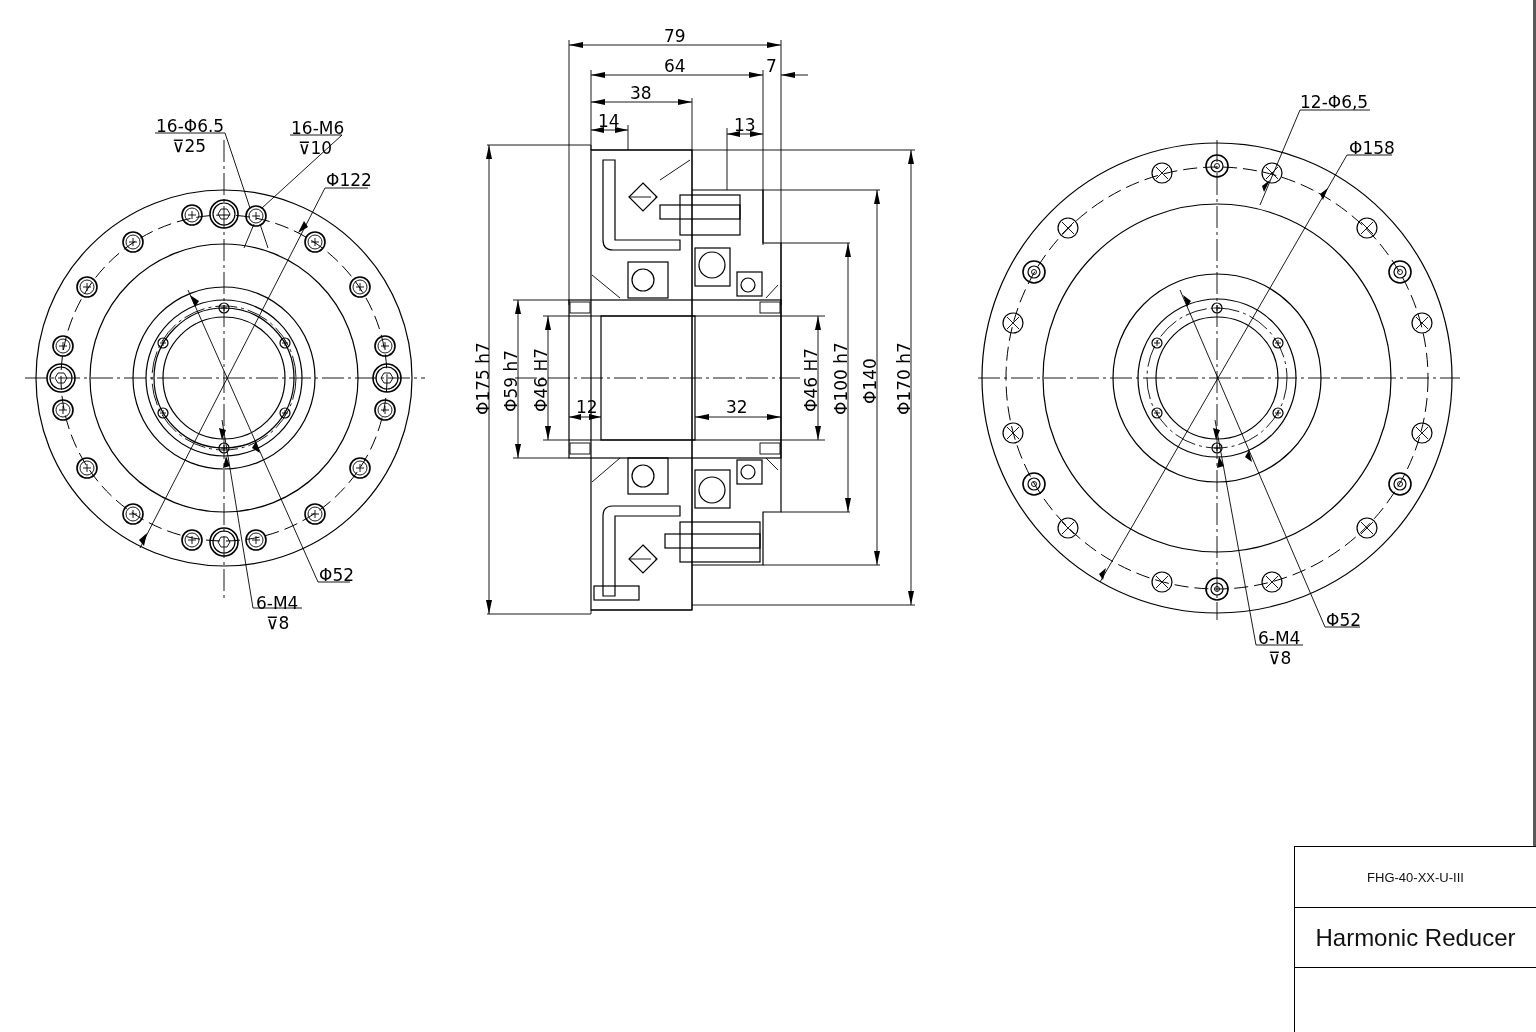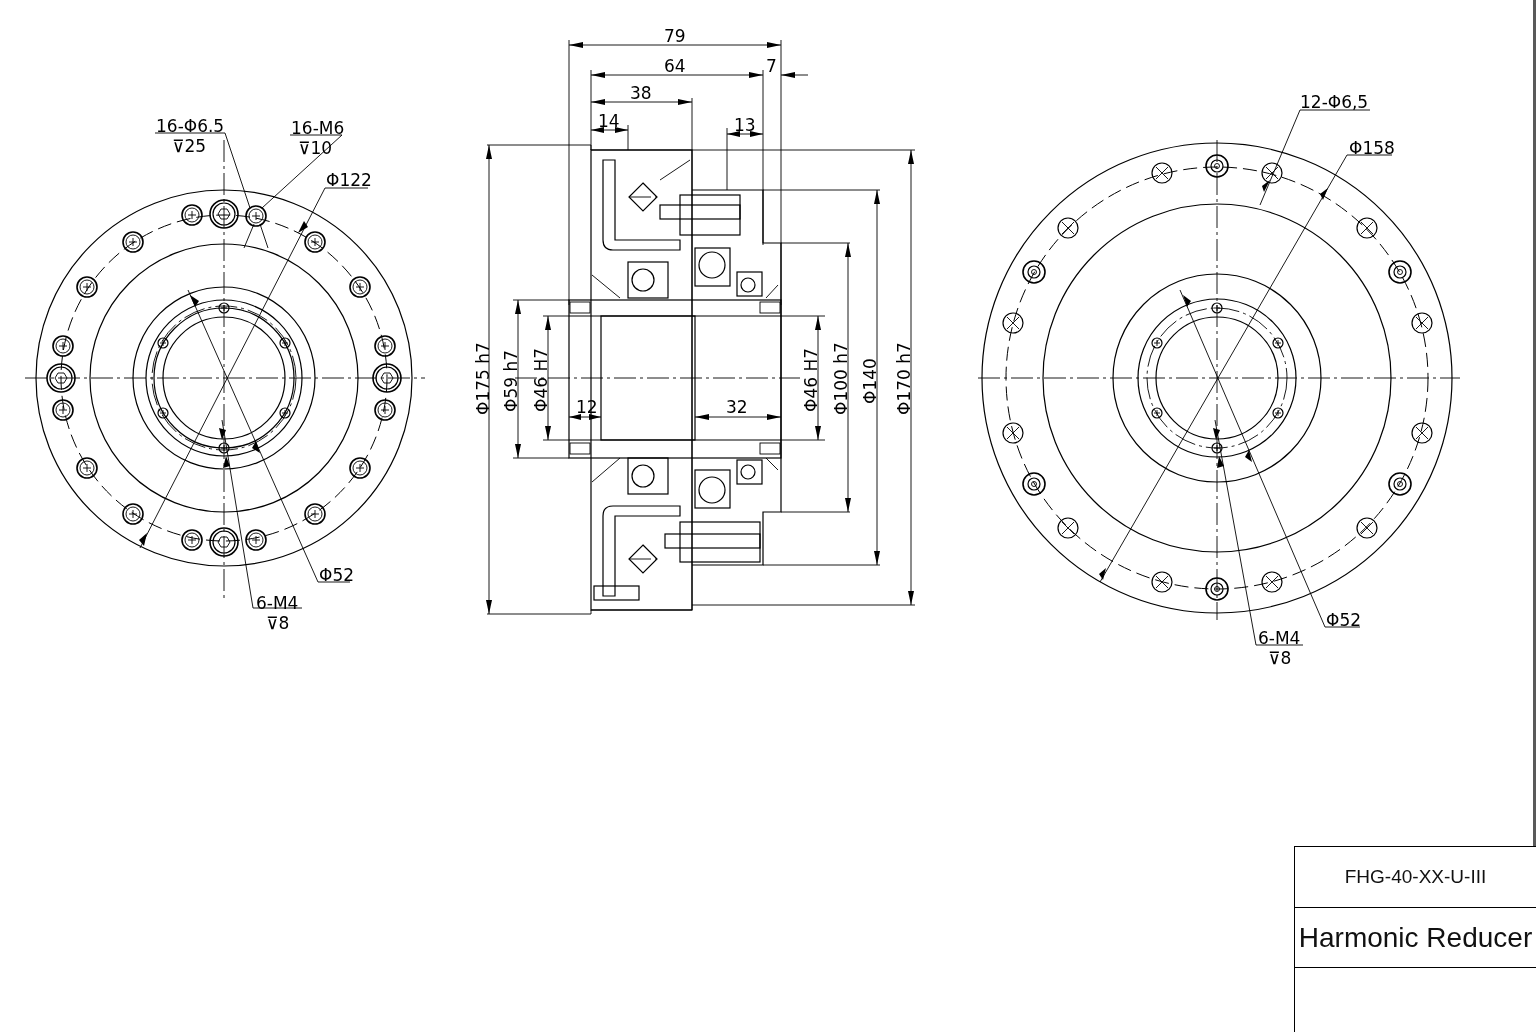--- a/index.html
+++ b/index.html
@@ -1,22 +1,22 @@
 <!DOCTYPE html>
 <html><head>
 <meta charset="utf-8">
 <style>
   html, body { margin: 0; padding: 0; background: #ffffff; }
   body { width: 1536px; height: 1032px; position: relative; overflow: hidden; font-family: "DejaVu Sans", sans-serif; }
   #drawing { position: absolute; left: 0; top: 0; width: 1536px; height: 1032px; }
   .edge-bar { position: absolute; right: 0; top: 0; width: 3px; height: 1032px; background: #5a5a5a; }
   .title-block { position: absolute; left: 1294px; top: 846px; width: 242px; height: 186px; border-left: 1.5px solid #000; border-top: 1.5px solid #000; box-sizing: border-box; background: #fff; }
   .tb-cell { position: absolute; left: 0; width: 100%; display: flex; align-items: center; justify-content: center; box-sizing: border-box; }
-  .tb-model { top: 0; height: 61px; border-bottom: 1.5px solid #000; font-family: "Liberation Sans", sans-serif; font-size: 19px; color: #111; }
-  .tb-name { top: 61px; height: 60px; border-bottom: 1.5px solid #000; font-family: "Liberation Sans", sans-serif; font-size: 28px; color: #111; }
+  .tb-model { top: 0; height: 61px; border-bottom: 1.5px solid #000; font-family: "Liberation Sans", sans-serif; font-size: 13px; color: #111; }
+  .tb-name { top: 61px; height: 60px; border-bottom: 1.5px solid #000; font-family: "Liberation Sans", sans-serif; font-size: 24px; color: #111; }
   .tb-logo { top: 121px; height: 65px; }
   .logo { font-family: "DejaVu Sans", sans-serif; font-weight: bold; font-size: 30px; letter-spacing: 2px; color: #2b2b2b; position: relative; transform: scaleY(0.85); }
   .logo-accent { position: absolute; right: 1px; top: 2px; width: 30px; height: 5px; background: #d8232a; transform: skewY(-8deg); }
   svg text { font-family: "DejaVu Sans", sans-serif; font-size: 17px; fill: #000; }
   .ln { stroke: #000; stroke-width: 1.2; fill: none; }
   .thk { stroke: #000; stroke-width: 1.6; fill: none; }
   .thin { stroke: #000; stroke-width: 0.9; fill: none; }
   .ctr { stroke: #000; stroke-width: 0.9; fill: none; stroke-dasharray: 22 4 3 4; }
   .dash { stroke: #000; stroke-width: 1; fill: none; stroke-dasharray: 14 6; }
   .arr { fill: #000; stroke: none; }

